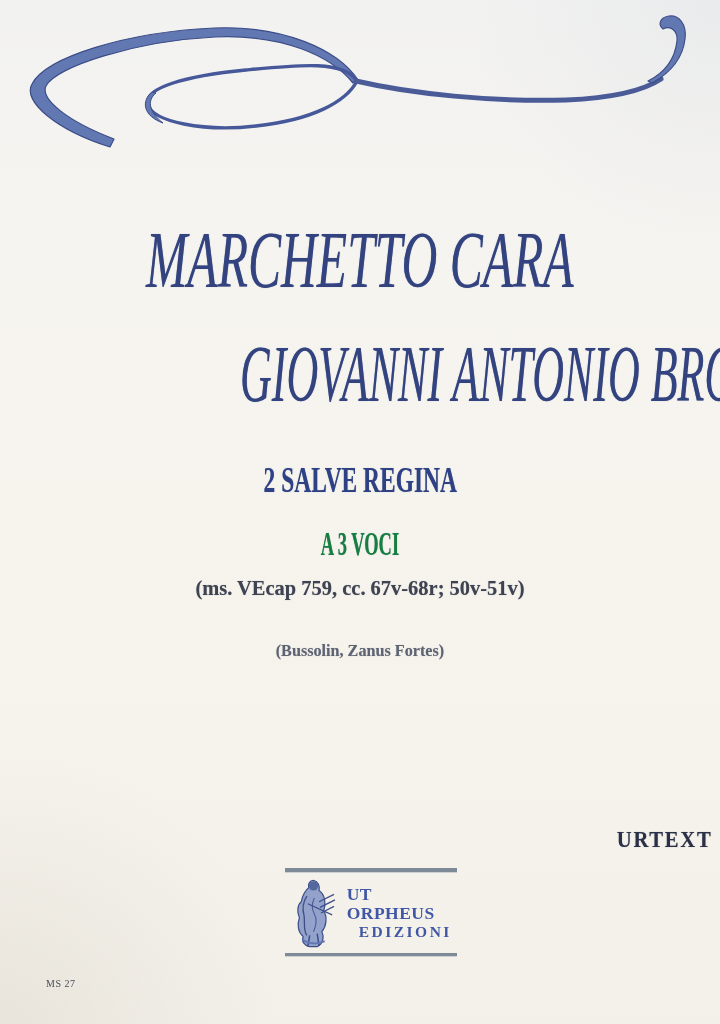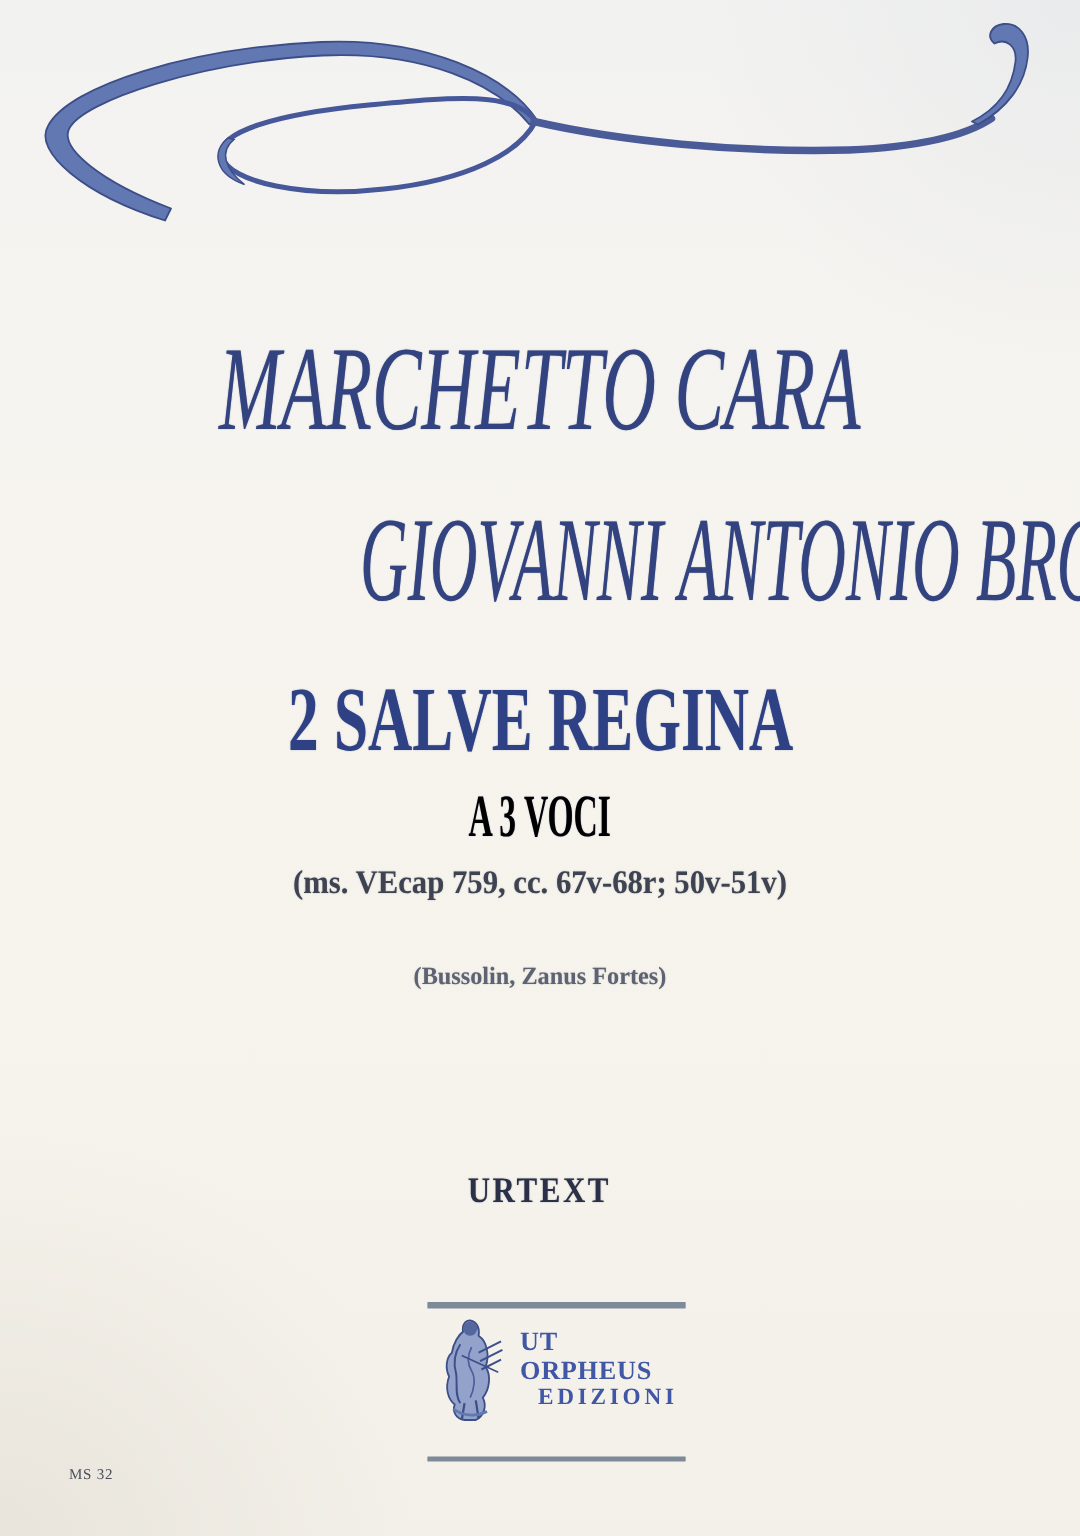--- a/index.html
+++ b/index.html
@@ -13,46 +13,46 @@
   }
   .abs { position: absolute; left: 0; width: 720px; text-align: center; white-space: nowrap; }
   .squeeze { display: inline-block; transform-origin: 50% 50%; white-space: nowrap; }
 
   .composer {
     font-size: 80px; line-height: 76px; color: #33437f; font-weight: normal;
     text-shadow: 0 0 1px rgba(46,65,131,0.55);
     font-style: italic;
   }
   .work-title {
-    font-size: 61px; line-height: 52px; color: #2e4184; font-weight: bold;
+    font-size: 35px; line-height: 52px; color: #2e4184; font-weight: bold;
     text-shadow: 0 0 1px rgba(46,65,131,0.5);
   }
   .scoring {
-    font-size: 40px; line-height: 38px; color: #000000; font-weight: bold;
+    font-size: 33px; line-height: 38px; color: #15803d; font-weight: bold;
     text-shadow: 0 0 1px rgba(46,65,131,0.5);
   }
   .ms-ref {
     font-size: 22px; line-height: 24px; color: #3e4352; font-weight: bold;
     text-shadow: 0 0 1px rgba(62,67,82,0.45);
   }
   .editors {
     font-size: 16.5px; line-height: 20px; color: #5d6372; font-weight: bold;
     text-shadow: 0 0 1px rgba(93,99,114,0.4);
     font-family: Liberation Serif, serif;
   }
   .urtext {
     font-size: 24px; line-height: 26px; color: #2a3048; font-weight: bold; letter-spacing: 2px;
     text-shadow: 0 0 1px rgba(42,48,72,0.45);
   }
 
   .logo-block {
     position: absolute; top: 868px; left: 50%; margin-left: -75px; width: 172px;
   }
   .logo-rule { height: 3.5px; background: #7f8a99; box-shadow: 0 0.5px 0 #a7aeb9; }
-  .logo-row { display: flex; align-items: center; padding: 2px 0 18px 6px; height: 79px; }
+  .logo-row { display: flex; align-items: center; padding: 2px 0 0 6px; height: 79px; }
   .logo-text { margin-left: 7px; color: #3f57a5; }
   .logo-name { font-size: 17.5px; font-weight: bold; line-height: 19px; letter-spacing: 0.5px; }
   .logo-division { font-size: 15.5px; font-weight: bold; line-height: 18px; letter-spacing: 2.5px; margin-left: 12px; }
 
   .catalog {
     position: absolute; left: 46px; top: 978px; font-size: 10px; color: #474c58;
     letter-spacing: 0.5px; font-family: "Liberation Serif", serif;
   }
 </style>
 </head>
@@ -89,21 +89,21 @@
 </div>
 
 <div class="abs ms-ref" style="top:576px;">
   <span class="squeeze" style="transform:scaleX(0.93);">(ms. VEcap 759, cc. 67v-68r; 50v-51v)</span>
 </div>
 
 <div class="abs editors" style="top:641px;">
   <span class="squeeze" style="transform:scaleX(0.98);">(Bussolin, Zanus Fortes)</span>
 </div>
 
-<div class="abs urtext" style="top:781px;">
+<div class="abs urtext" style="top:826px;text-align:right;">
   <span class="squeeze" style="transform:scaleX(0.86);">URTEXT</span>
 </div>
 
 <div class="logo-block">
   <div class="logo-rule"></div>
   <div class="logo-row">
     <svg width="52" height="76" viewBox="0 0 52 76" aria-hidden="true">
       <path d="M24,3 C20,3 18,7 19,11 C16,13 12,19 11,26 C7,29 6,37 9,43 C6,51 8,59 13,63
                C11,68 14,73 20,74 L28,74 C34,71 36,64 33,58 C38,52 39,42 35,36 C38,28 36,18 30,14
                C31,9 29,4 24,3 Z" fill="#93a2ca" stroke="#3d4f88" stroke-width="1.3" stroke-linejoin="round"></path>
@@ -116,13 +116,13 @@
       <path d="M12,66 C18,71 28,72 36,68" fill="none" stroke="#6278b3" stroke-width="2"></path>
     </svg>
     <div class="logo-text">
       <div class="logo-name">UT ORPHEUS</div>
       <div class="logo-division">EDIZIONI</div>
     </div>
   </div>
   <div class="logo-rule"></div>
 </div>
 
-<div class="catalog">MS 32</div>
+<div class="catalog">MS 27</div>
 
 </body></html>

